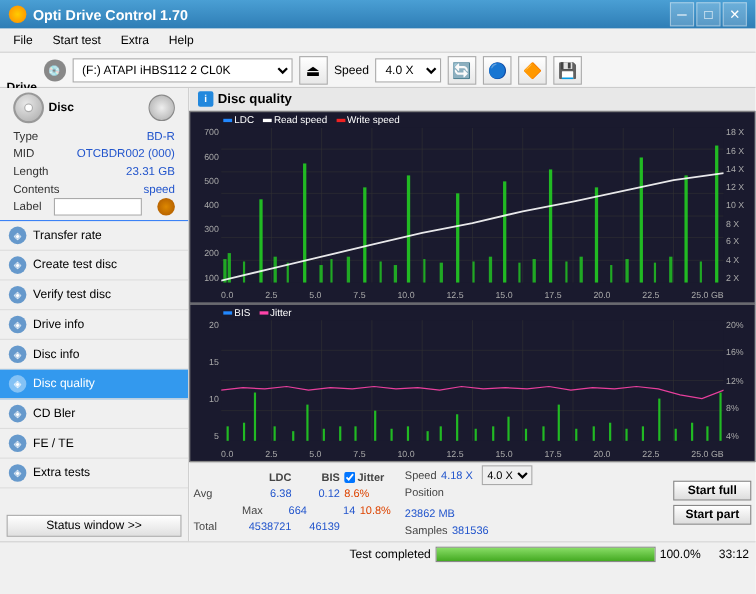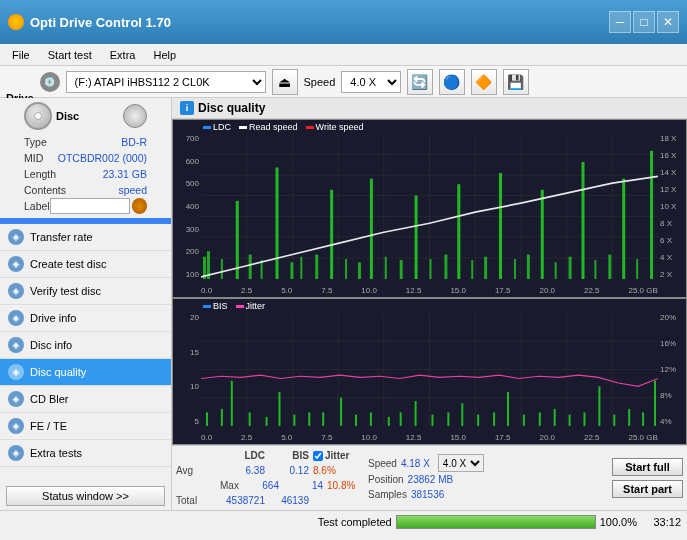--- a/index.html
+++ b/index.html
@@ -7,21 +7,21 @@
       width: 687px;
       height: 540px;
       font-family: 'Segoe UI', Tahoma, sans-serif;
       font-size: 11px;
       background: #f0f0f0;
       overflow: hidden;
     }
     
     .title-bar {
       background: linear-gradient(to bottom, #4a9fd4, #2e7db5);
-      height: 44px;
+      height: 26px;
       display: flex;
       align-items: center;
       justify-content: space-between;
       padding: 4px 8px;
       color: white;
     }
     .title-bar-left {
       display: flex;
       align-items: center;
       gap: 6px;
@@ -113,22 +113,22 @@
     }
     
     .sidebar {
       width: 172px;
       background: #f0f0f0;
       border-right: 1px solid #ccc;
       display: flex;
       flex-direction: column;
     }
     .disc-info {
-      padding: 4px 24px;
-      border-bottom: 6px solid #3b82f6;
+      padding: 4px 12px;
+      border-bottom: 1px solid #3b82f6;
     }
     .disc-header {
       display: flex;
       align-items: center;
       gap: 4px;
       margin-bottom: 4px;
     }
     .disc-icon {
       width: 28px;
       height: 28px;
@@ -698,21 +698,21 @@
       </div>
 
       <div style="display:flex;flex-direction:column;flex:1;padding-left:8px;">
         <div style="display:flex;gap:4px;line-height:15px;align-items:center;">
           <span style="color:#444;">Speed</span>
           <span style="color:#2255cc;">4.18 X</span>
           <select style="height:18px;font-size:10px;border:1px solid #aaa;margin-left:4px;">
             <option>4.0 X</option>
           </select>
         </div>
-        <div style="display:flex;gap:4px;line-height:15px;">
+        <div style="display:flex;gap:4px;line-height:15px;flex-direction:column;">
           <span style="color:#444;">Position</span>
           <span style="color:#2255cc;">23862 MB</span>
         </div>
         <div style="display:flex;gap:4px;line-height:15px;">
           <span style="color:#444;">Samples</span>
           <span style="color:#2255cc;">381536</span>
         </div>
       </div>
 
       <div style="display:flex;flex-direction:column;gap:2px;">

